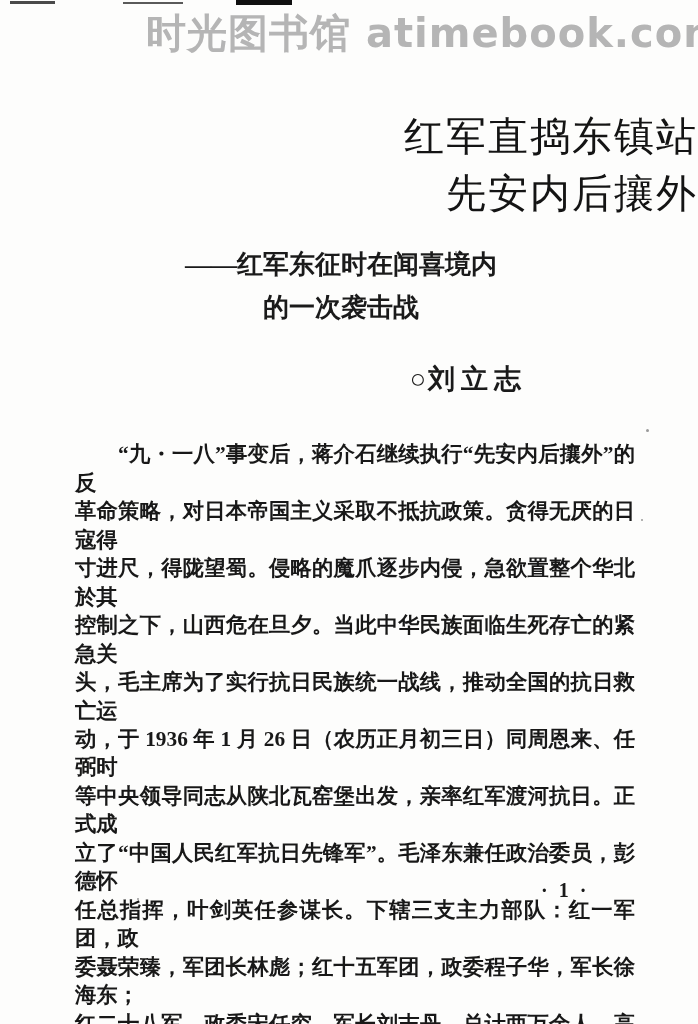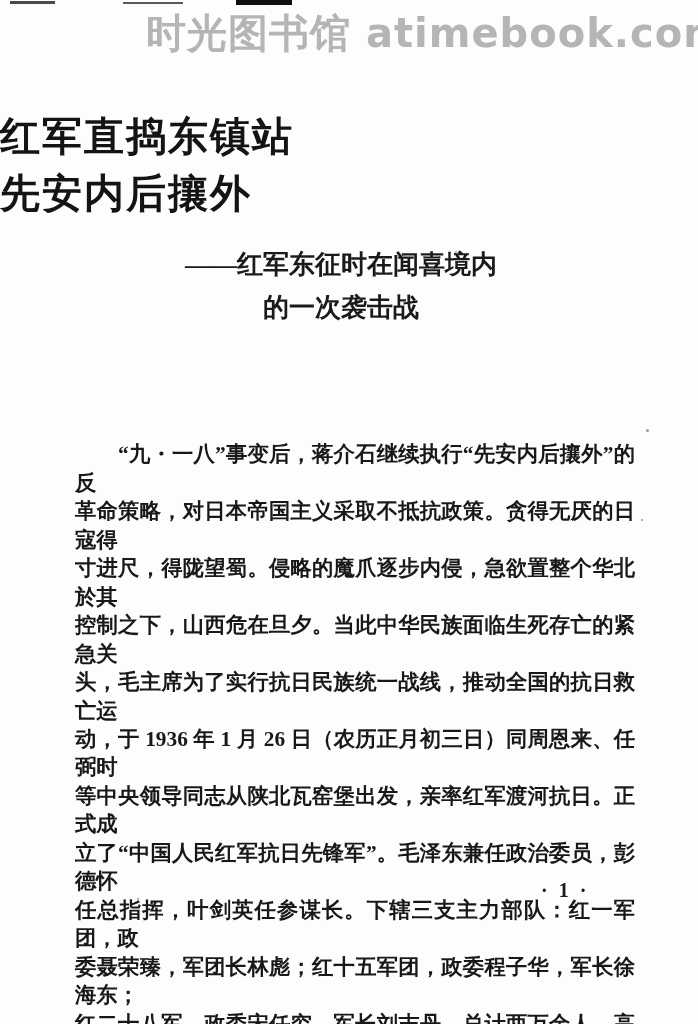--- a/index.html
+++ b/index.html
@@ -24,22 +24,22 @@
     font-size: 40px;
     letter-spacing: 1px;
     color: #b5b5b5;
     white-space: nowrap;
   }
   .title-block {
     position: absolute;
     top: 108px;
     left: 0;
     width: 100%;
-    text-align: left;
-    font-weight: bold;
+    text-align: right;
+    font-weight: normal;
     font-size: 40px;
     line-height: 57px;
     letter-spacing: 2px;
     color: #141414;
   }
   .subtitle-block {
     position: absolute;
     top: 243px;
     left: -8px;
     width: 100%;
@@ -104,20 +104,23 @@
   <div class="title-block">
     <div>红军直捣东镇站</div>
     <div>先安内后攘外</div>
   </div>
 
   <div class="subtitle-block">
     <div>——红军东征时在闻喜境内</div>
     <div>的一次袭击战</div>
   </div>
 
+  <div class="author-line">
+    <span class="marker">○</span><span class="name">刘立志</span>
+  </div>
 
   <div class="body-text">
     <p class="paragraph">　　“九・一八”事变后，蒋介石继续执行“先安内后攘外”的反
 革命策略，对日本帝国主义采取不抵抗政策。贪得无厌的日寇得
 寸进尺，得陇望蜀。侵略的魔爪逐步内侵，急欲置整个华北於其
 控制之下，山西危在旦夕。当此中华民族面临生死存亡的紧急关
 头，毛主席为了实行抗日民族统一战线，推动全国的抗日救亡运
 动，于 1936 年 1 月 26 日（农历正月初三日）同周恩来、任弼时
 等中央领导同志从陕北瓦窑堡出发，亲率红军渡河抗日。正式成
 立了“中国人民红军抗日先锋军”。毛泽东兼任政治委员，彭德怀

